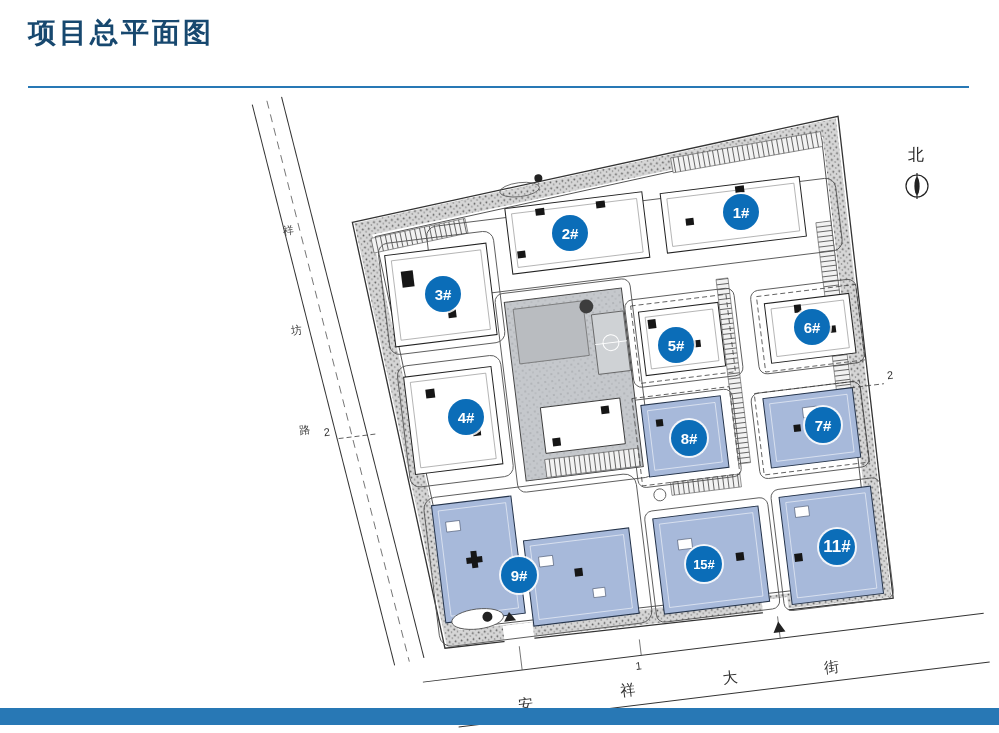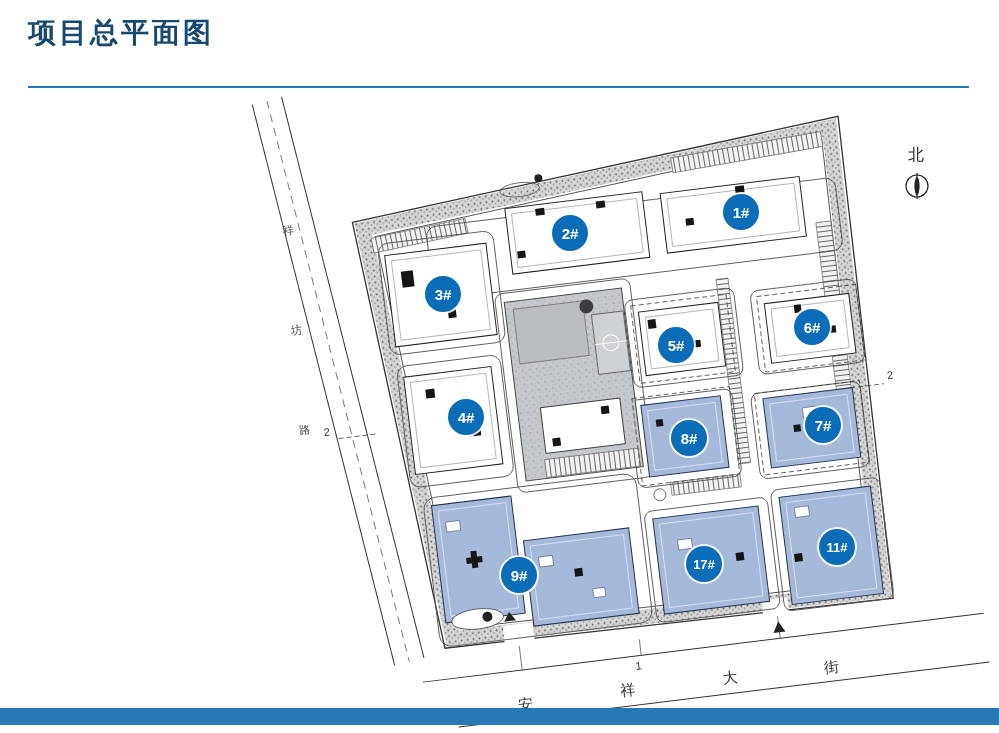--- a/index.html
+++ b/index.html
@@ -260,20 +260,20 @@
   <div class="badge" style="left:805px;top:407px;">
       <span>7#</span>
     </div>
   <div class="badge" style="left:671px;top:420px;">
       <span>8#</span>
     </div>
   <div class="badge" style="left:501px;top:557px;">
       <span>9#</span>
     </div>
   <div class="badge" style="left:686px;top:546px;font-size:13px;">
-      <span>17#</span>
-    </div>
-  <div class="badge" style="left:819px;top:529px;font-size:13px;">
+      <span>15#</span>
+    </div>
+  <div class="badge" style="left:819px;top:529px;font-size:17px;">
       <span>11#</span>
     </div>
 
   <div class="footer-bar"></div>
 </div>
 
 </body></html>

